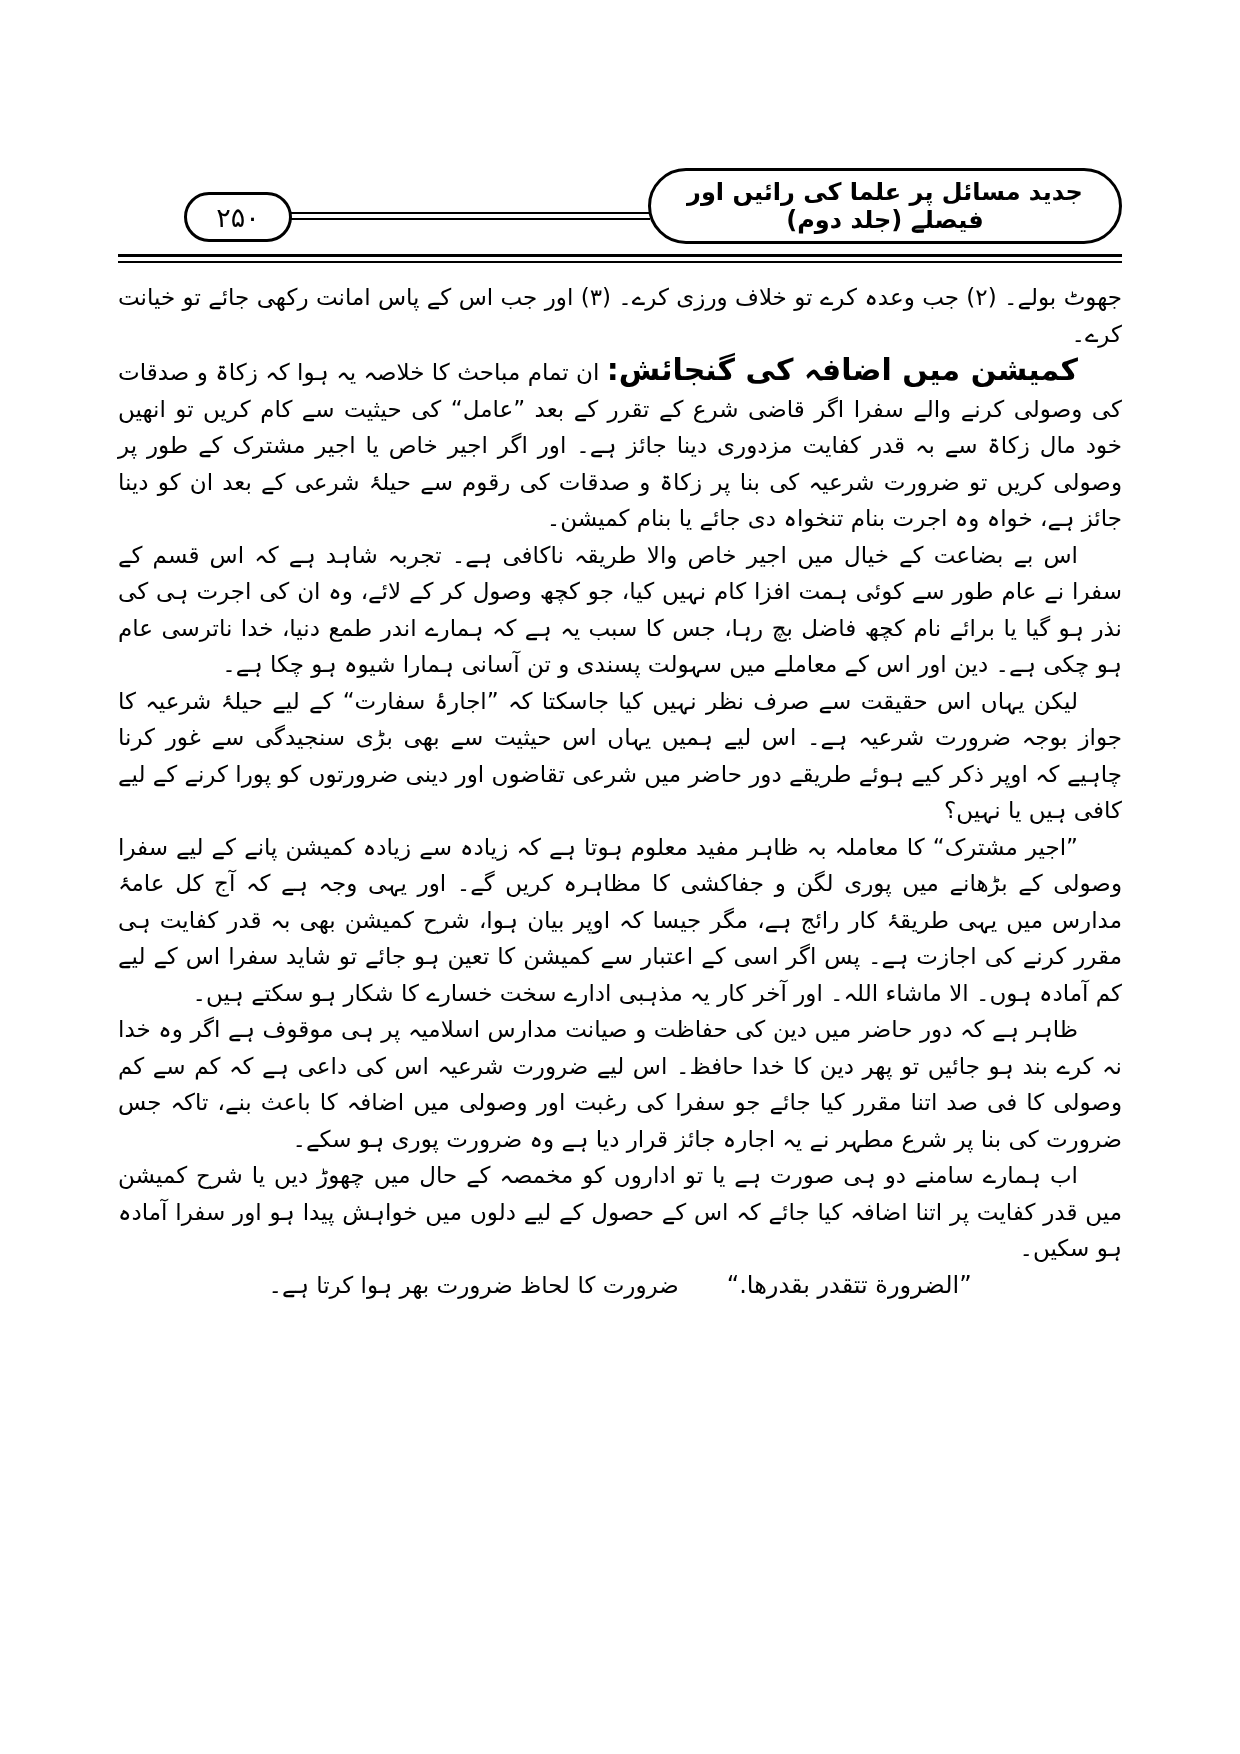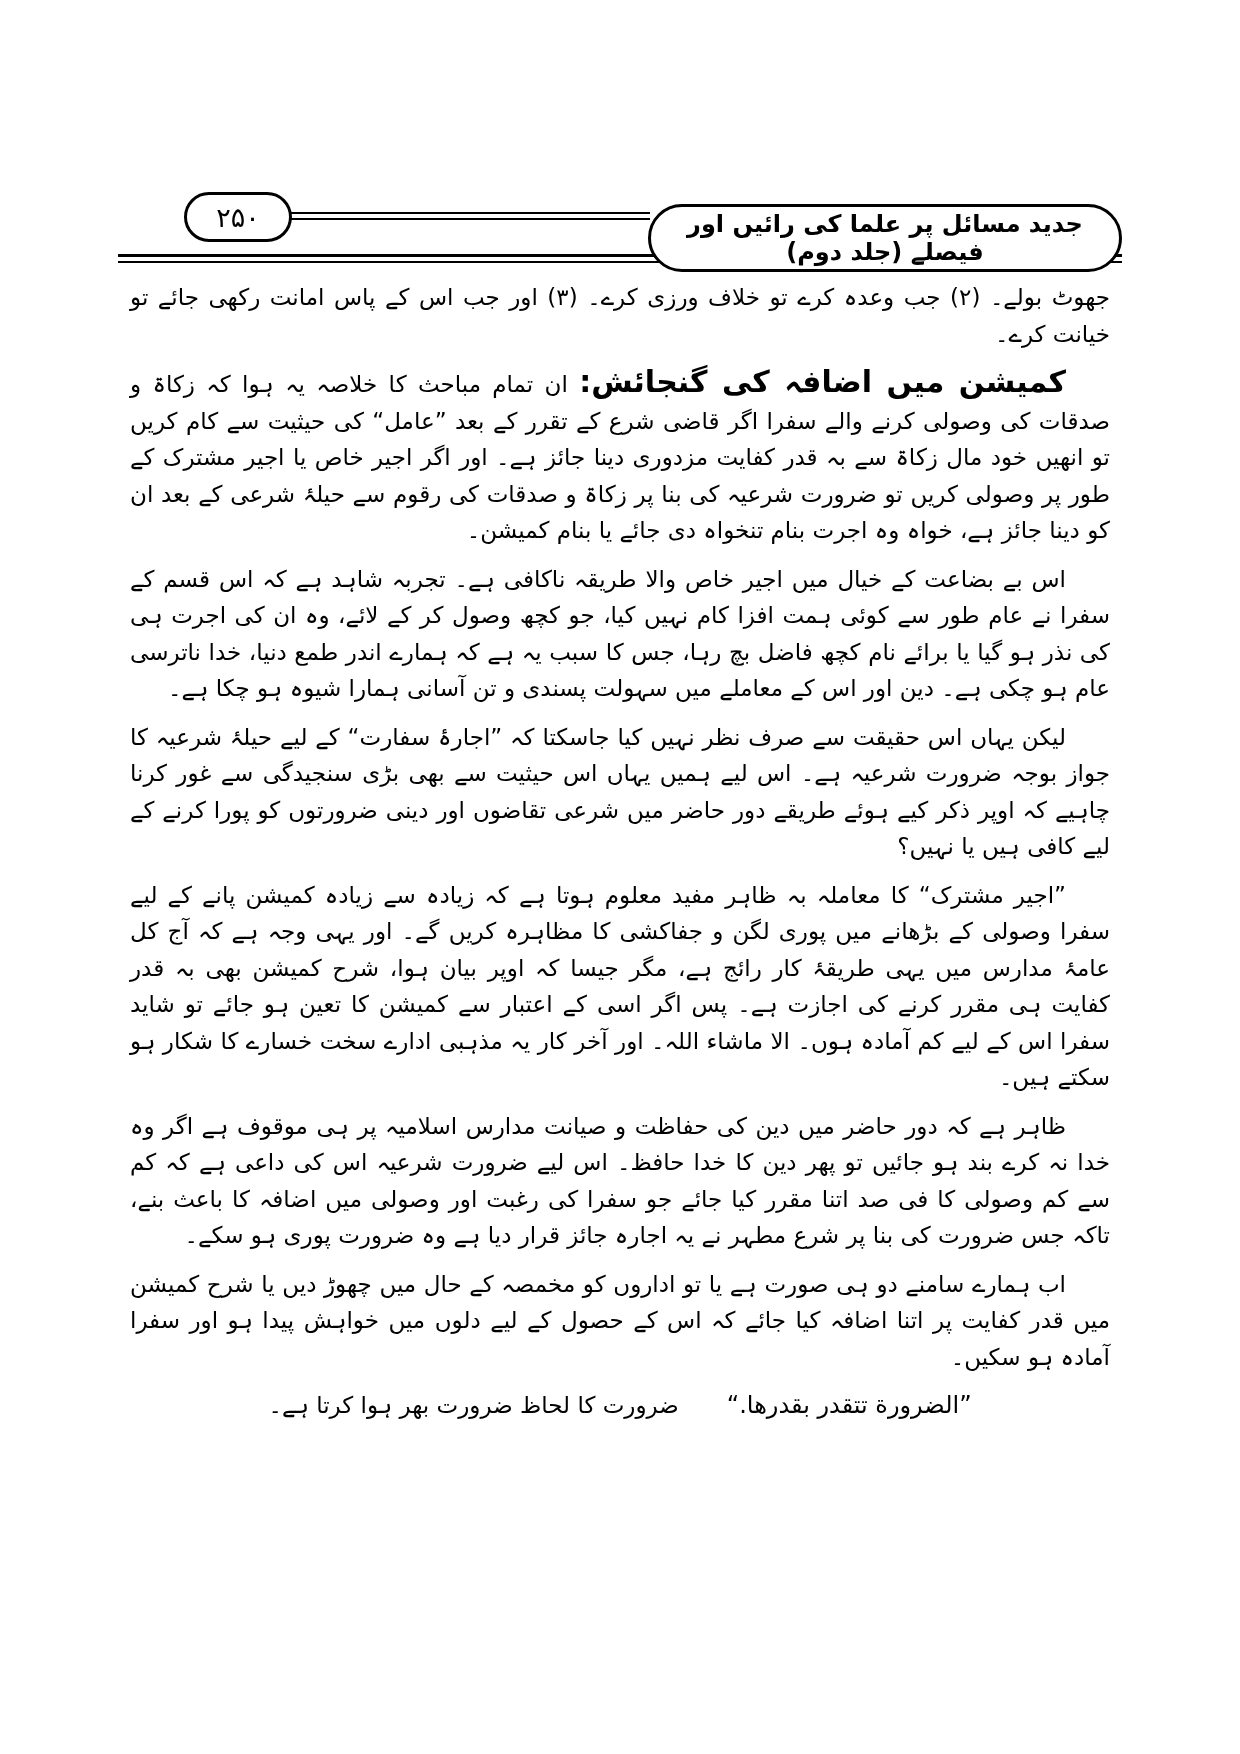--- a/index.html
+++ b/index.html
@@ -43,27 +43,26 @@
     top: 24px;
     width: 108px;
     height: 50px;
     font-size: 27px;
     font-weight: normal;
   }
   .title-capsule {
     right: 0;
     top: 0;
     width: 474px;
-    height: 68px;
+    height: 76px;
     font-size: 24px;
     font-weight: bold;
     border-radius: 40px;
     padding: 0 18px;
     text-align: center;
-    margin-top: 36px;
   }
   .connector {
     position: absolute;
     left: 172px;
     right: 472px;
     top: 44px;
     height: 4px;
     border-top: 2px solid #000;
     border-bottom: 2px solid #000;
   }
@@ -76,21 +75,21 @@
   
   .body-text {
     margin-top: 16px;
     direction: rtl;
     font-size: 23px;
     line-height: 36.5px;
     text-align: justify;
     color: #000;
   }
   .body-text p {
-    margin: 12px;
+    margin: 0;
     padding: 0;
   }
   .indent {
     text-indent: 44px;
   }
   .section-heading {
     font-weight: bold;
     font-size: 30px;
   }
   .quote-line {

